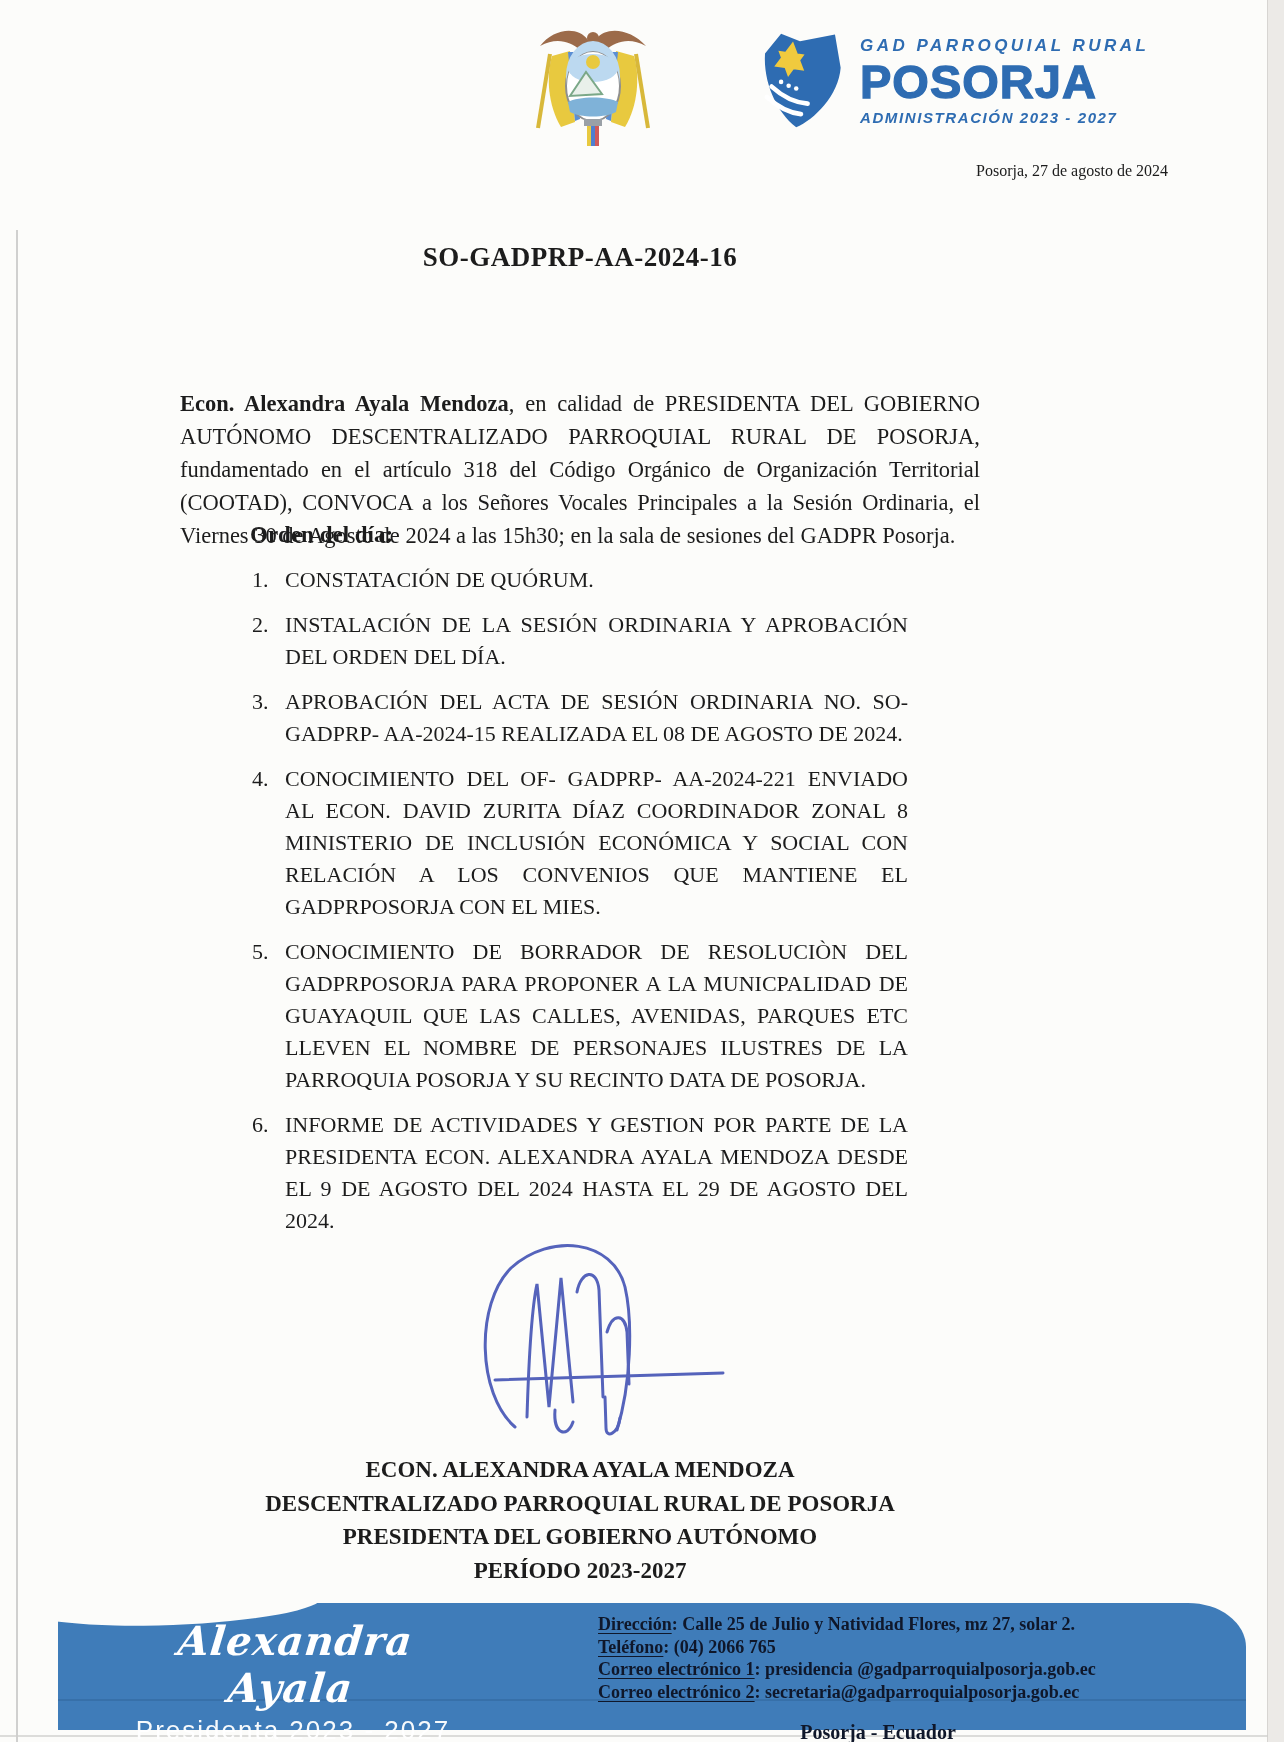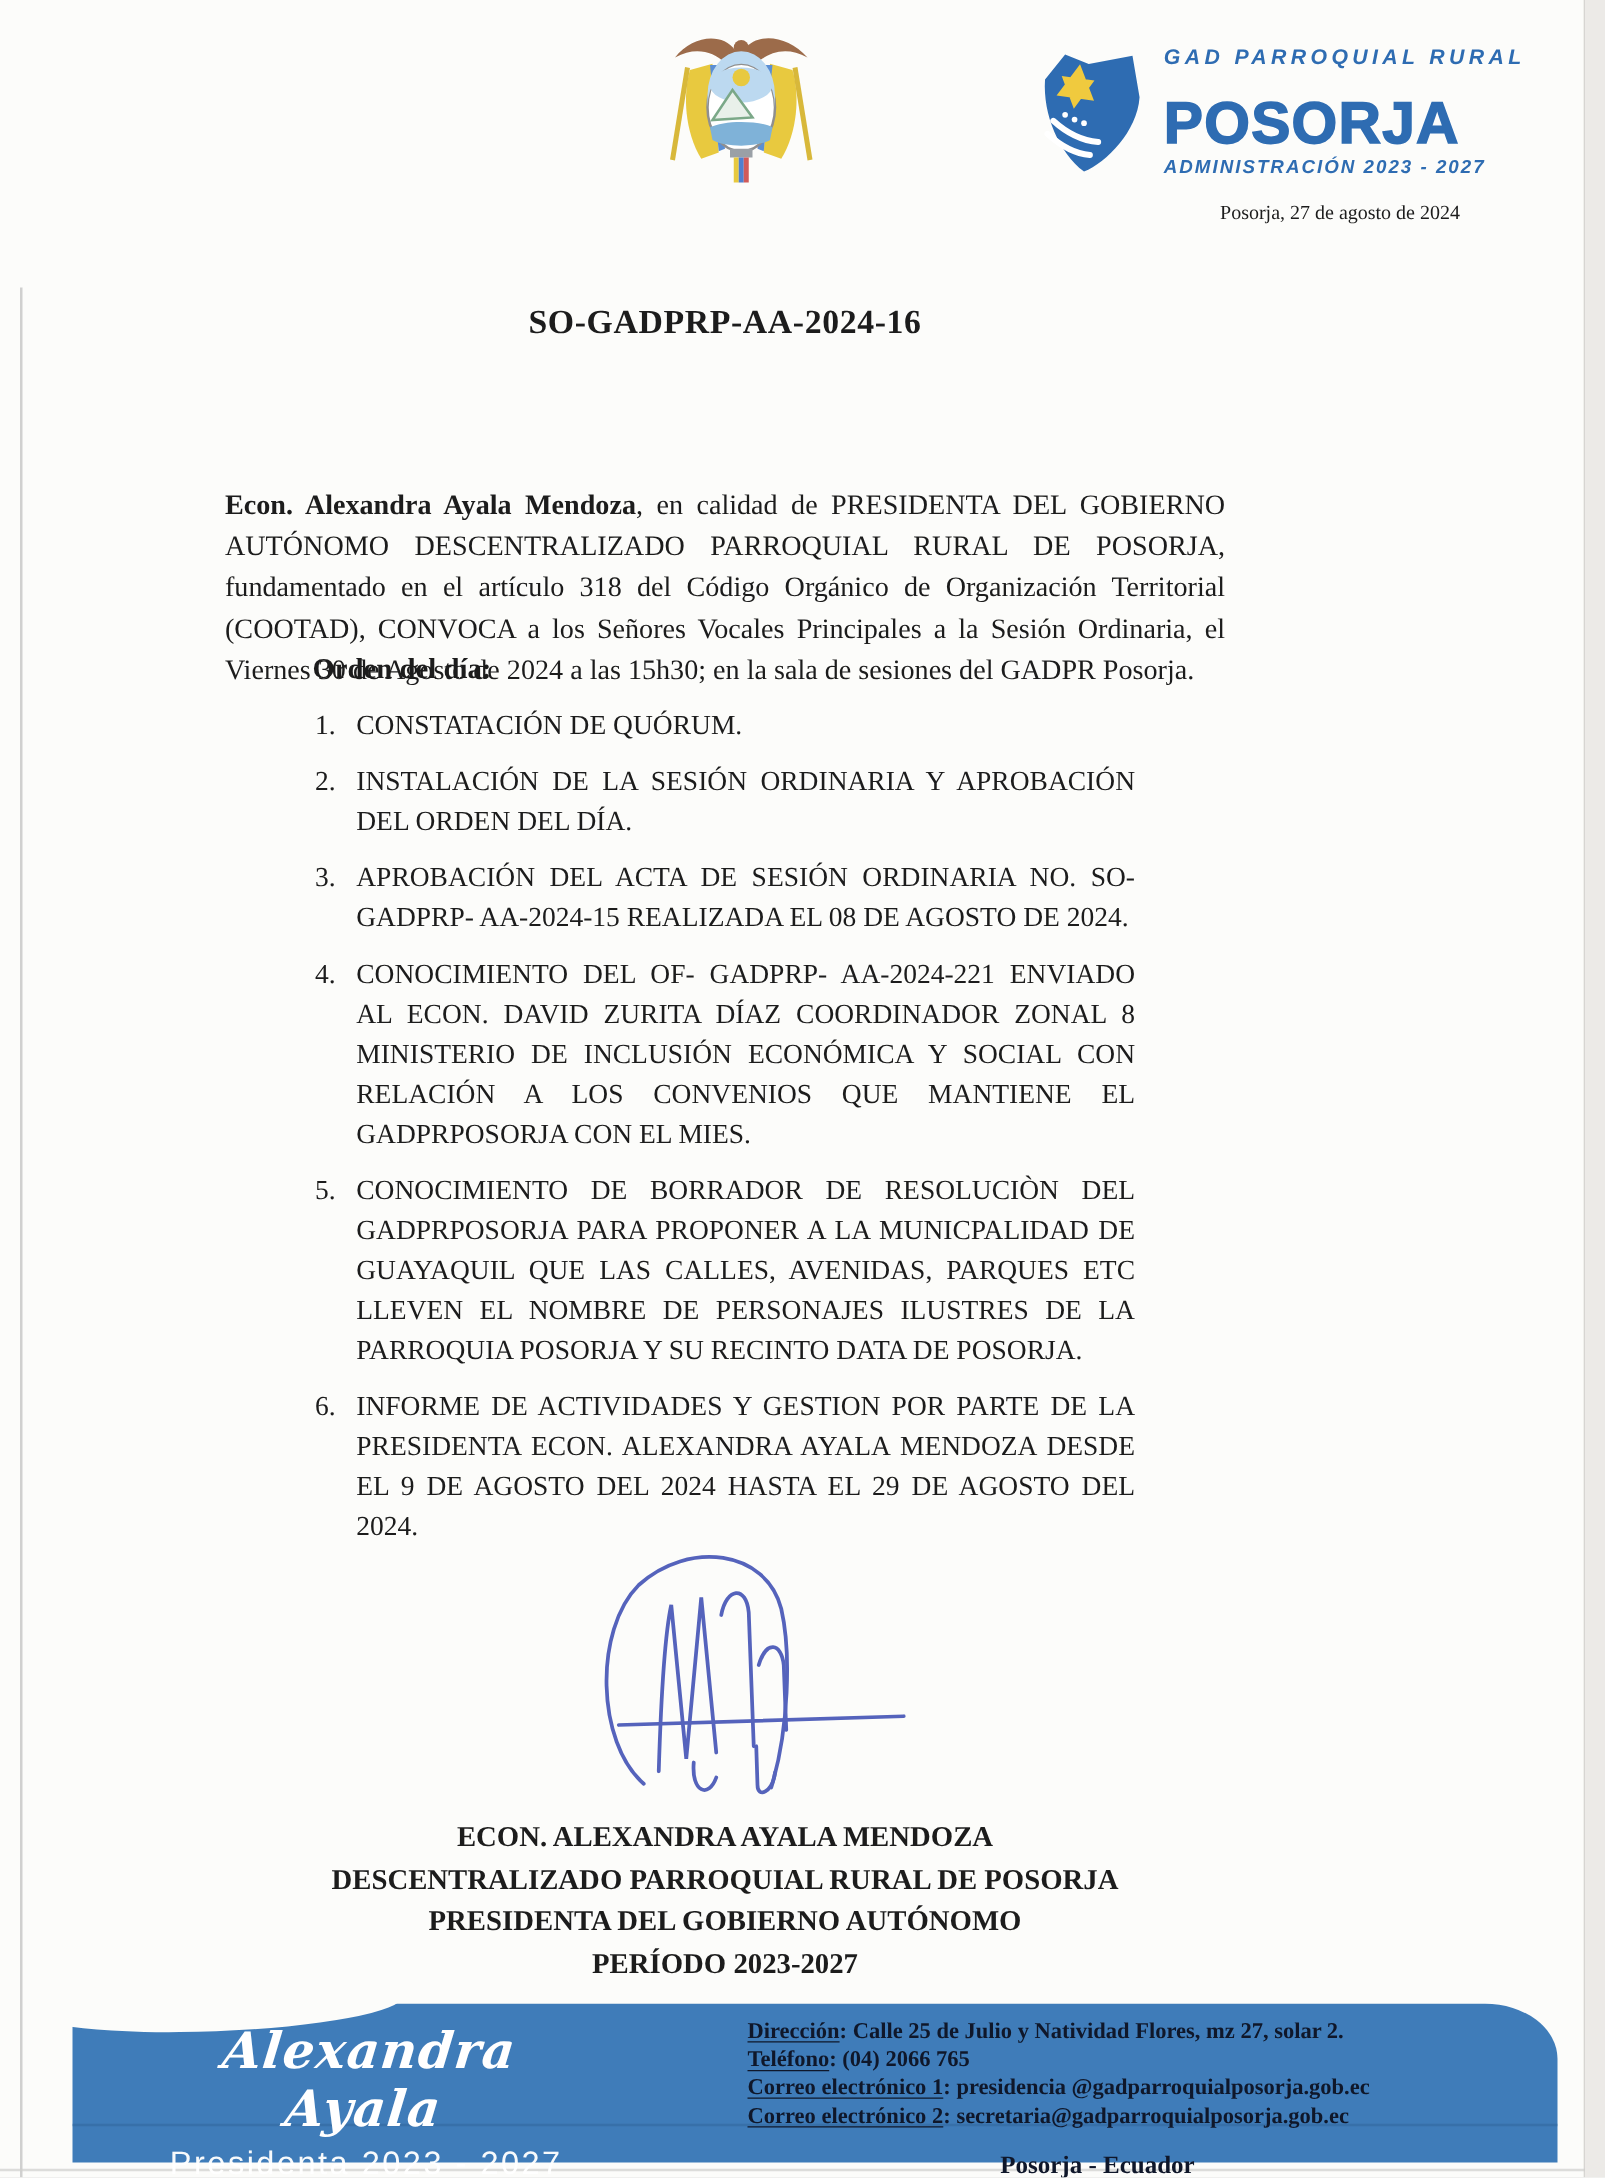--- a/index.html
+++ b/index.html
@@ -7,25 +7,25 @@
     position:relative;width:1284px;height:1742px;background:#fcfcfa;
     overflow:hidden;font-family:"Liberation Serif",serif;color:#1c1c1c;
   }
   
   .edge-left{position:absolute;left:16px;top:230px;width:2px;bottom:0;background:#9b9b9b;opacity:.45;}
   .edge-right{position:absolute;right:0;top:0;width:16px;height:100%;background:#eceae7;border-left:1px solid #d7d5d2;}
   .edge-bottom{position:absolute;left:0;right:16px;bottom:5px;height:2px;background:#cfcfcc;opacity:.7;}
 
   
   .coat{position:absolute;left:528px;top:24px;width:130px;height:126px;}
-  .logo{position:absolute;left:823px;top:28px;display:flex;align-items:flex-end;}
+  .logo{position:absolute;left:752px;top:28px;display:flex;align-items:flex-start;}
   .logo-shield{width:96px;height:104px;flex:0 0 auto;}
   .logo-text{margin-left:12px;color:#2e6cb2;font-family:"Liberation Sans",sans-serif;}
   .logo-line1{font-size:17px;font-weight:bold;letter-spacing:3.5px;font-style:italic;margin-top:8px;}
-  .logo-name{font-size:47px;font-weight:bold;letter-spacing:1px;line-height:1.02;margin-top:18px;
+  .logo-name{font-size:47px;font-weight:bold;letter-spacing:1px;line-height:1.02;margin-top:2px;
     -webkit-text-stroke:1.3px #2e6cb2;}
   .logo-line2{font-size:15px;font-weight:bold;font-style:italic;letter-spacing:1.6px;margin-top:3px;}
 
   .date-line{position:absolute;right:116px;top:162px;font-size:16px;}
 
   .title-block{position:absolute;left:180px;top:234px;width:800px;text-align:center;}
   .title-main{font-size:34px;font-weight:bold;letter-spacing:1px;}
   .title-num{font-size:27px;font-weight:bold;margin-top:8px;letter-spacing:.5px;}
 
   .intro{position:absolute;left:180px;top:364px;width:800px;font-size:22.5px;line-height:33px;

